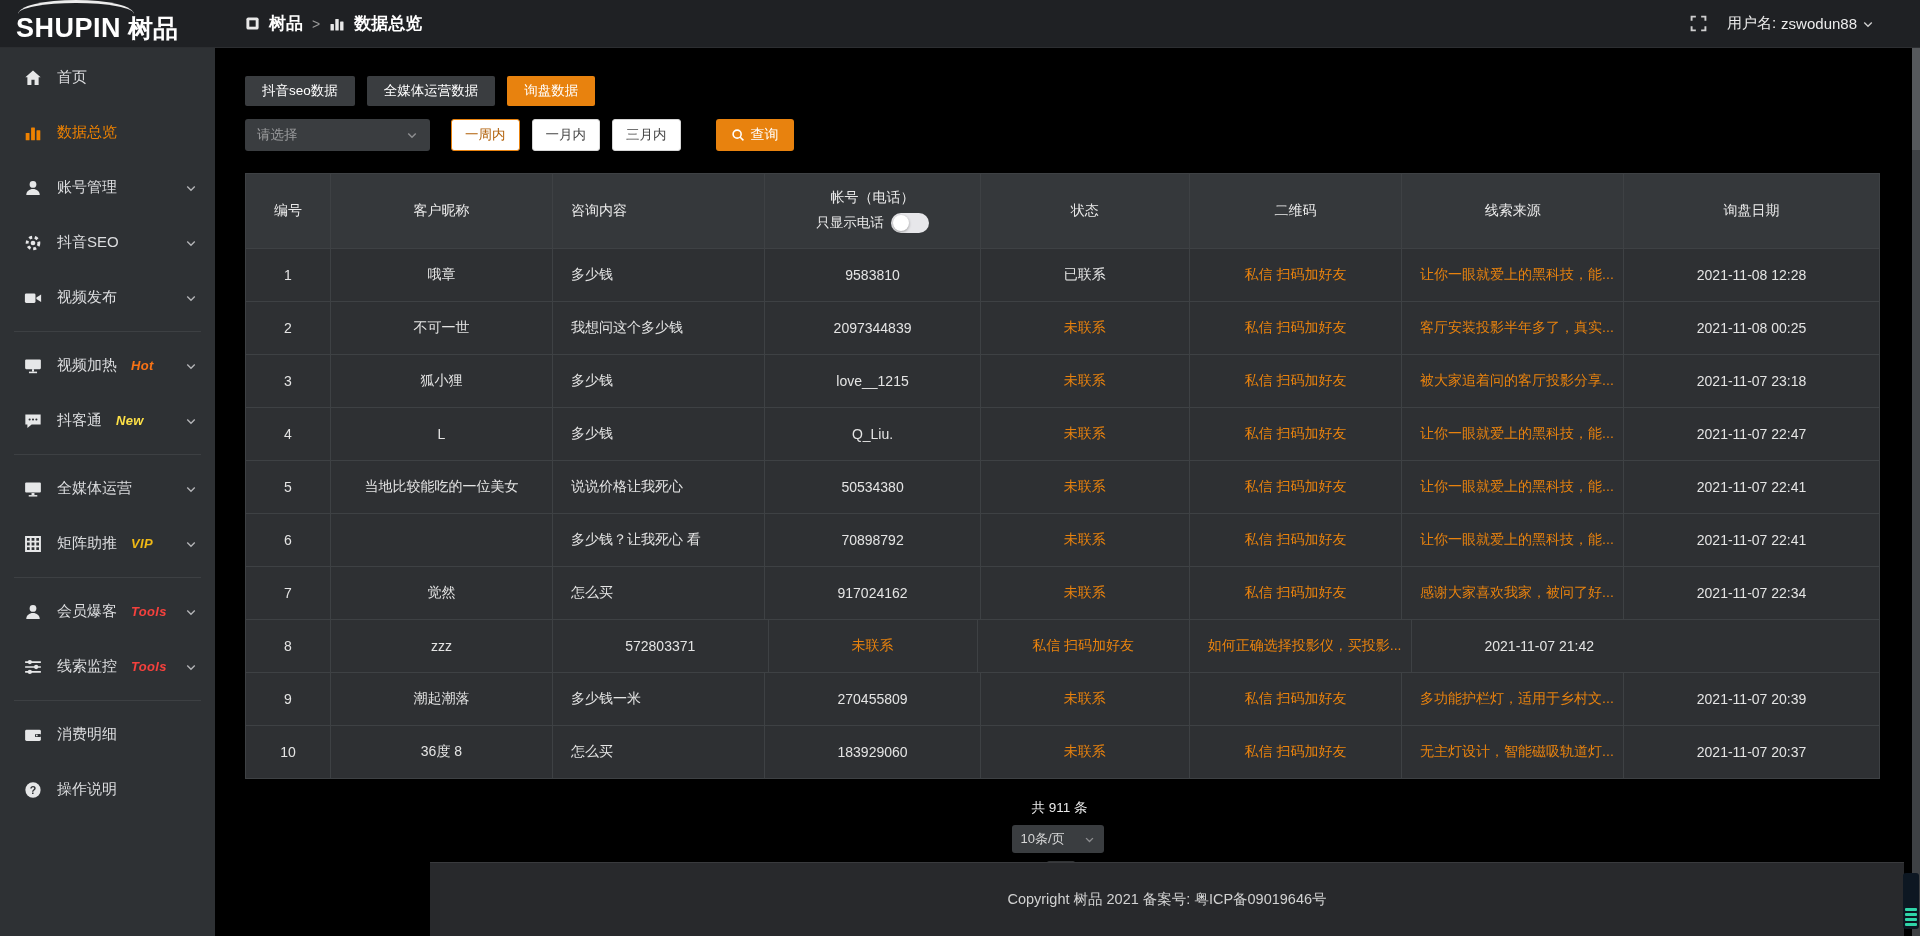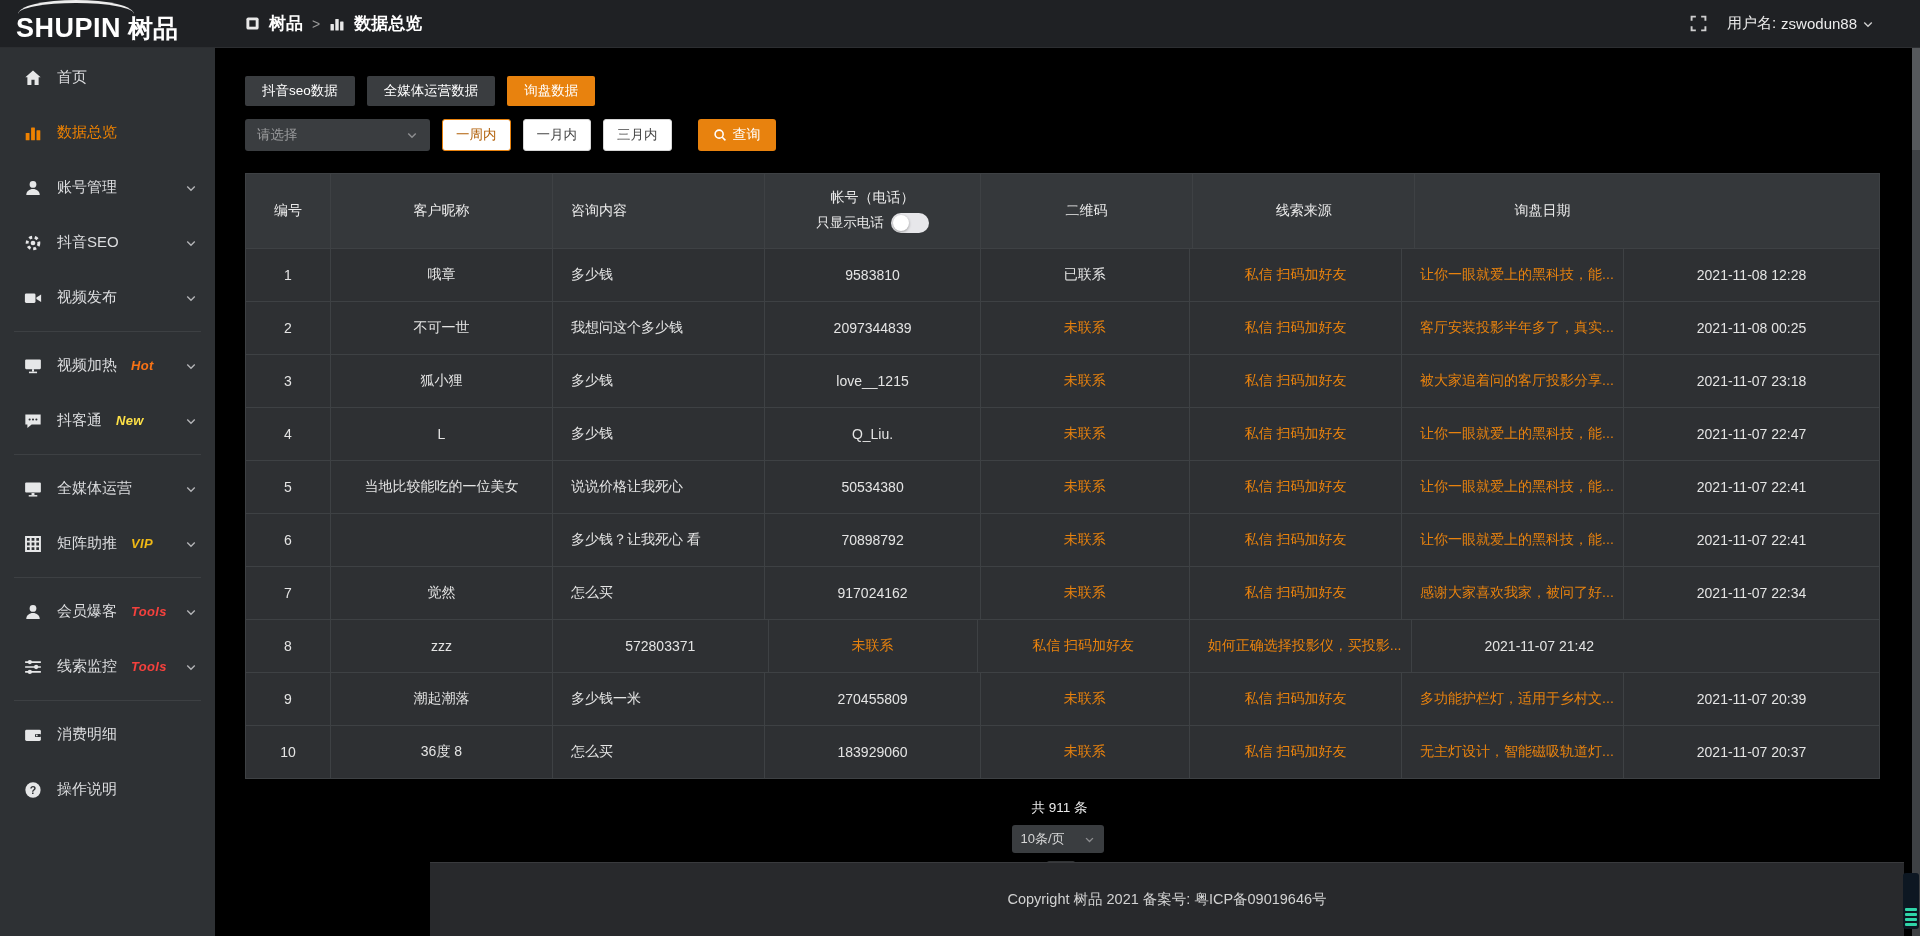--- a/index.html
+++ b/index.html
@@ -39,21 +39,21 @@
   .side-divider { height:1px; background:#3d4043; margin:6px 14px; }
 
   
   .main { position:absolute; left:215px; top:48px; right:8px; bottom:0; background:#000000; }
   .content { padding:14px 32px 0 30px; }
   .tabs { display:flex; gap:12px; margin-top:14px; }
   .tab { height:30px; padding:0 17px; background:#3a3d40; color:#fff; font-size:13.5px;
          border:none; border-radius:2px; cursor:pointer; font-family:inherit; }
   .tab.active { background:#e8820e; }
 
-  .filter-bar { display:flex; gap:12px; margin-top:13px; align-items:center; }
+  .filter-bar { display:flex; gap:21px; margin-top:13px; align-items:center; }
   .select { width:185px; height:32px; background:#3a3d40; border-radius:3px; color:#9a9b9d;
             font-size:13.5px; display:flex; align-items:center; justify-content:space-between;
             padding:0 12px; cursor:pointer; }
   .select .icon { width:12px; height:12px; color:#8d8e90; }
   .range-btn { height:32px; padding:0 13px; background:#fff; color:#454545; border:1px solid #d6d6d6;
                border-radius:3px; font-size:13.5px; cursor:pointer; font-family:inherit; }
   .range-btn.active { border:1.5px solid #e8820e; color:#b15f07; }
   .query-btn { height:32px; padding:0 15px; margin-left:14px; background:#e8820e; color:#fff; border:none;
                border-radius:3px; font-size:14px; display:flex; align-items:center; gap:6px;
                cursor:pointer; font-family:inherit; }
@@ -383,20 +383,23 @@
           </div>
           <div class="th h-left" style="width: 13%;">
             <span>咨询内容</span>
           </div>
           <div class="th" style="width: 13.2%;">
             <span>帐号（电话）</span>
             <span class="toggle-line">
               <span>只显示电话</span>
               <span class="toggle"></span>
             </span>
+          </div>
+          <div class="th" style="width: 12.8%;">
+            <span>状态</span>
           </div>
           <div class="th" style="width: 13%; font-family: Liberation Mono, monospace;">
             <span>二维码</span>
           </div>
           <div class="th" style="width: 13.6%;">
             <span>线索来源</span>
           </div>
           <div class="th" style="width: 15.6%;">
             <span>询盘日期</span>
           </div>

